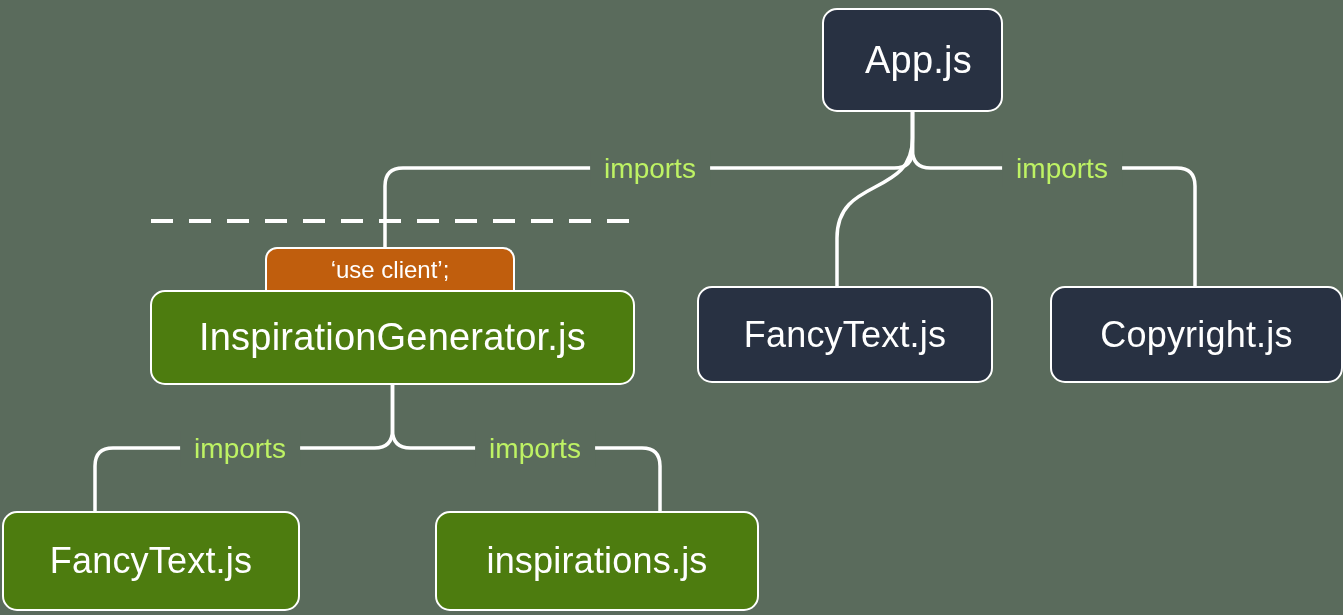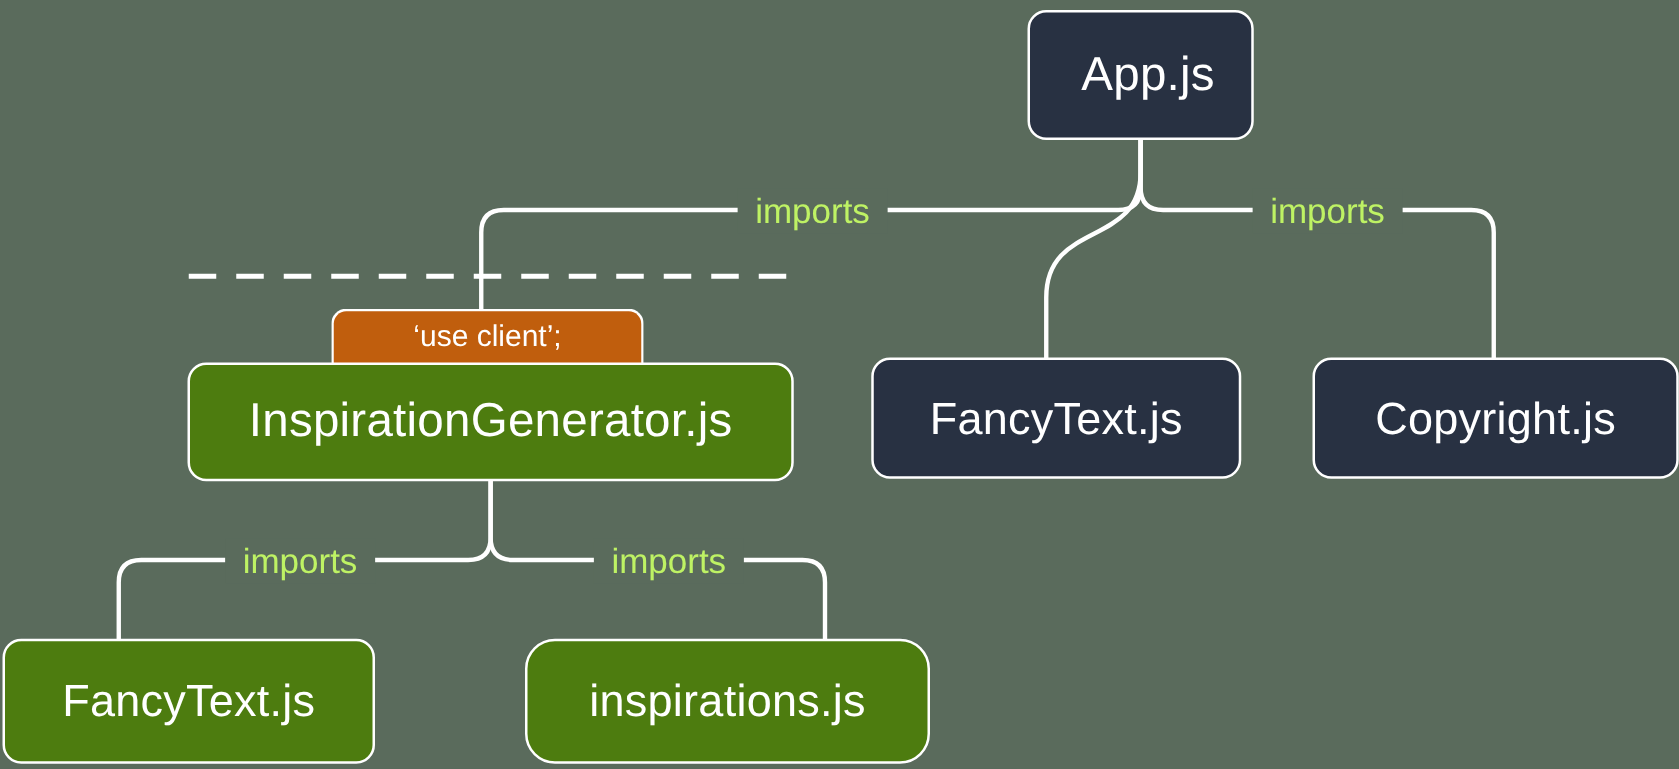--- a/index.html
+++ b/index.html
@@ -31,21 +31,21 @@
     white-space: nowrap;
   }
   .node.server { background: #283142; }
   .node.client { background: #4d7c0f; }
 
   .node-app            { left: 822px; top: 8px;   width: 181px; height: 104px;  font-size: 38px; padding-left: 12px; }
   .node-fancy-server   { left: 697px; top: 286px; width: 296px; height: 97px;  font-size: 36px; }
   .node-copyright      { left: 1050px; top: 286px; width: 293px; height: 97px; font-size: 36px; }
   .node-ig             { left: 150px; top: 290px; width: 485px; height: 95px;  font-size: 38px; }
   .node-fancy-client   { left: 2px;   top: 511px; width: 298px; height: 100px; font-size: 36px; }
-  .node-inspirations   { left: 420px; top: 511px; width: 324px; height: 100px; font-size: 36px; border-radius: 24px; }
+  .node-inspirations   { left: 435px; top: 511px; width: 324px; height: 100px; font-size: 36px; }
 
   .directive-tab {
     position: absolute;
     left: 265px; top: 247px;
     width: 250px; height: 58px;
     background: #c05e0d;
     border: 2px solid #ffffff;
     border-bottom: none;
     border-radius: 12px 12px 0 0;
     color: #ffffff;

